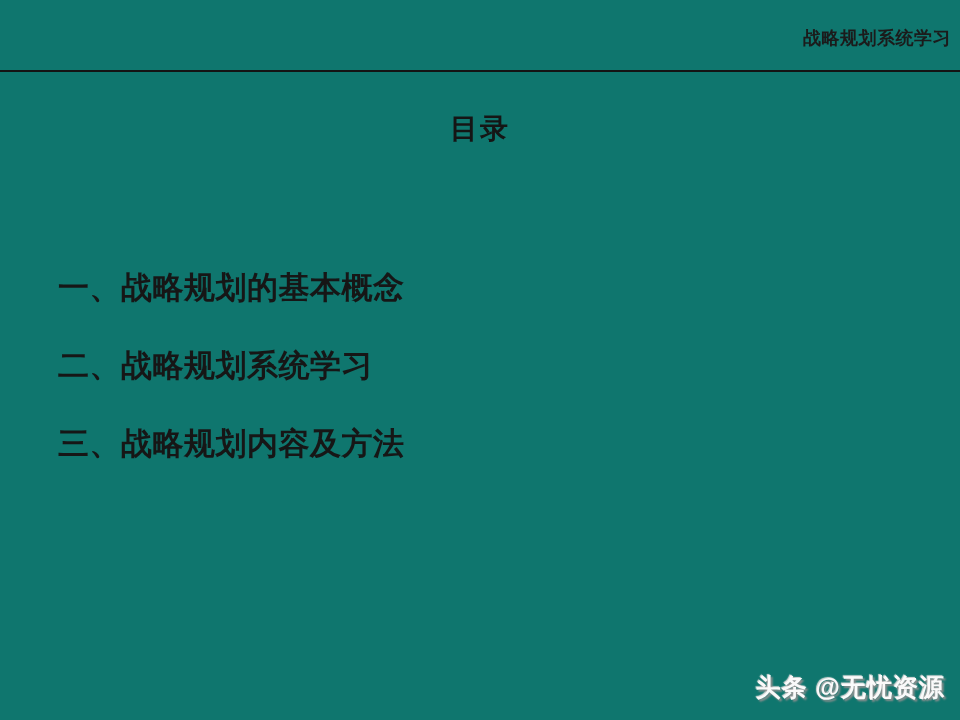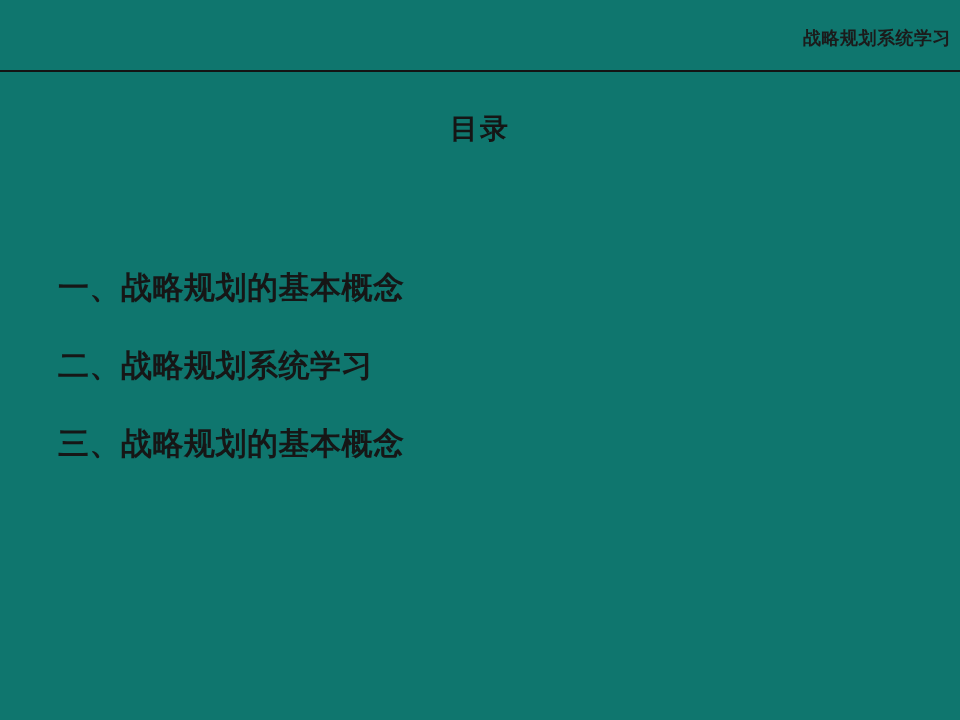--- a/index.html
+++ b/index.html
@@ -85,17 +85,18 @@
 
   <div class="header-title">战略规划系统学习</div>
 
   <div class="header-divider"></div>
 
   <div class="page-title">目录</div>
 
   <div class="toc-list">
     <div class="toc-item">一、战略规划的基本概念</div>
     <div class="toc-item">二、战略规划系统学习</div>
-    <div class="toc-item">三、战略规划的基本概念</div>
+    <div class="toc-item">三、战略规划内容及方法</div>
   </div>
 
+  <div class="watermark">头条 @无忧资源</div>
 
 </div>
 
 </body></html>

